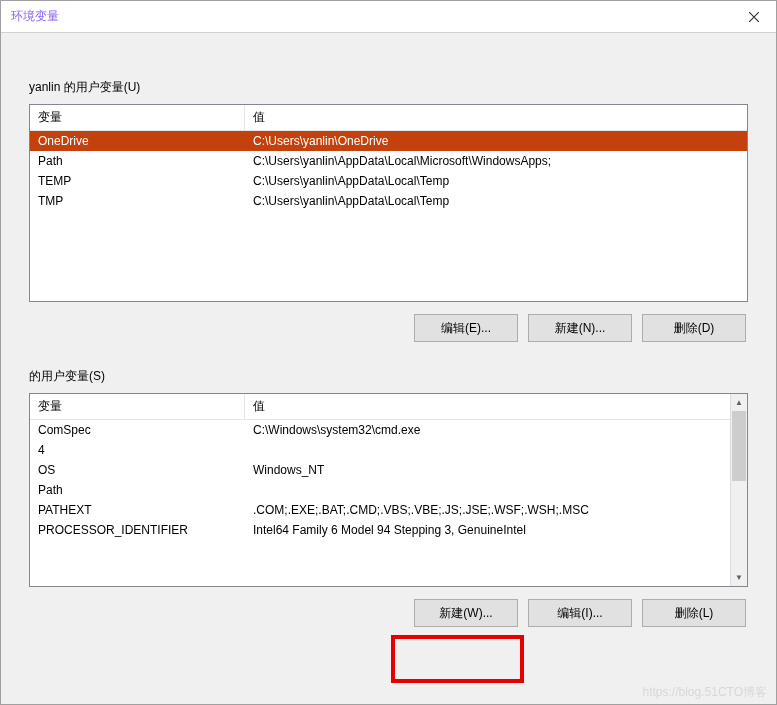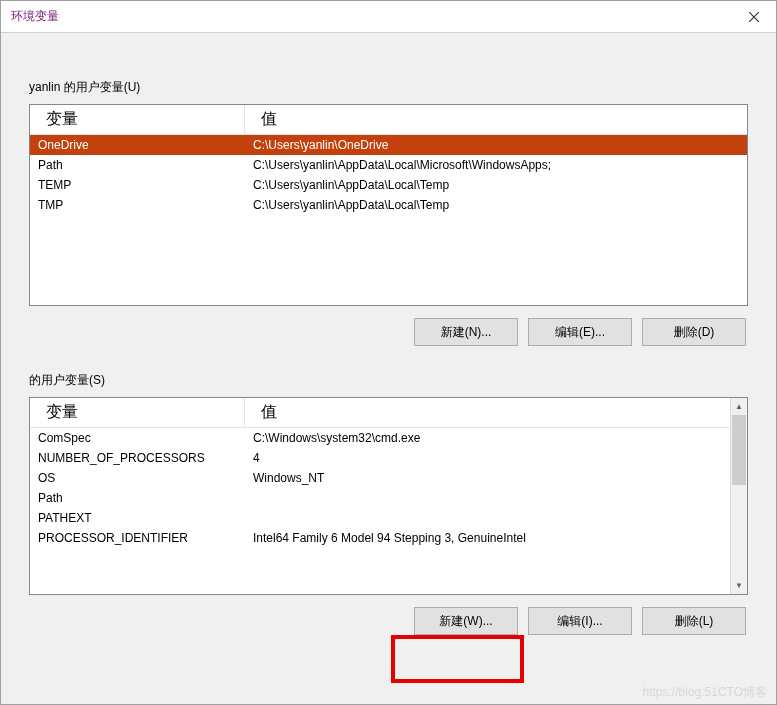--- a/index.html
+++ b/index.html
@@ -1,26 +1,26 @@
 <!DOCTYPE html>
 <html><head>
   <meta charset="utf-8">
   <style>
     * { box-sizing: border-box; font-family: "Microsoft YaHei", "Segoe UI", Tahoma, sans-serif; }
     body { margin: 0; background: #f0f0f0; width: 777px; height: 705px; overflow: hidden; }
     .window { width: 777px; height: 705px; background: #f0f0f0; border: 1px solid #a0a0a0; display: flex; flex-direction: column; }
     .titlebar { height: 32px; background: #ffffff; border-bottom: 1px solid #d0d0d0; display: flex; align-items: center; justify-content: space-between; padding-left: 10px; }
-    .title { font-size: 12px; color: #701a75; }
+    .title { font-size: 12px; color: #8b5cf6; }
     .close-btn { width: 45px; height: 31px; display: flex; align-items: center; justify-content: center; font-size: 14px; color: #333; cursor: pointer; }
     .body { flex: 1; padding: 20px 28px 16px 28px; overflow: hidden; }
     .section-label { font-size: 12px; color: #000000; margin-bottom: 8px; }
     .tablewrap { border: 1px solid #828790; background: #fff; width: 100%; }
     .tablewrap2 { position: relative; }
     .thead { display: flex; background: #ffffff; border-bottom: 1px solid #e5e5e5; }
-    .th { font-size: 16px; padding: 4px 16px; border-right: 1px solid #e5e5e5; }
+    .th { font-size: 12px; padding: 4px 8px; border-right: 1px solid #e5e5e5; }
     .th.var { width: 215px; }
     .th.val { flex: 1; border-right: none; }
     .tbody { }
     .row { display: flex; font-size: 12px; }
     .cell { padding: 3px 8px; white-space: nowrap; overflow: hidden; text-overflow: ellipsis; }
     .cell.var { width: 215px; }
     .cell.val { flex: 1; }
     .row.selected { background: #c2410c; color: #fff; }
     .btnrow { display: flex; justify-content: flex-end; gap: 10px; margin-top: 12px; padding-right: 2px; }
     .btn { background: #e1e1e1; border: 1px solid #adadad; font-size: 12px; color: #000; padding: 0; min-width: 104px; height: 28px; cursor: pointer; text-align: center; line-height: 26px; }
@@ -70,53 +70,53 @@
             <div class="cell var">TEMP</div>
             <div class="cell val">C:\Users\yanlin\AppData\Local\Temp</div>
           </div>
           <div class="row">
             <div class="cell var">TMP</div>
             <div class="cell val">C:\Users\yanlin\AppData\Local\Temp</div>
           </div>
         </div>
       </div>
       <div class="btnrow">
+        <button class="btn">编辑(E)...</button>
         <button class="btn">新建(N)...</button>
-        <button class="btn">编辑(E)...</button>
         <button class="btn">删除(D)</button>
       </div>
     </div>
 
     <div class="section2">
       <div class="section-label">的用户变量(S)</div>
       <div class="tablewrap tablewrap2">
         <div class="tbody2-outer">
           <div style="flex:1;">
             <div class="thead">
               <div class="th var">变量</div>
               <div class="th val">值</div>
             </div>
             <div class="tbody tbody2">
               <div class="row">
                 <div class="cell var">ComSpec</div>
                 <div class="cell val">C:\Windows\system32\cmd.exe</div>
               </div>
               <div class="row">
-                <div class="cell var">NUMBER_OF_PROCESSORS</div>
                 <div class="cell val">4</div>
               </div>
               <div class="row">
                 <div class="cell var">OS</div>
                 <div class="cell val">Windows_NT</div>
               </div>
               <div class="row">
                 <div class="cell var">Path</div>
               </div>
               <div class="row">
                 <div class="cell var">PATHEXT</div>
+                <div class="cell val">.COM;.EXE;.BAT;.CMD;.VBS;.VBE;.JS;.JSE;.WSF;.WSH;.MSC</div>
               </div>
               <div class="row">
                 <div class="cell var">PROCESSOR_IDENTIFIER</div>
                 <div class="cell val">Intel64 Family 6 Model 94 Stepping 3, GenuineIntel</div>
               </div>
             </div>
           </div>
           <div class="scrollbar">
             <div class="scroll-up">▲</div>
             <div class="scroll-thumb"></div>

